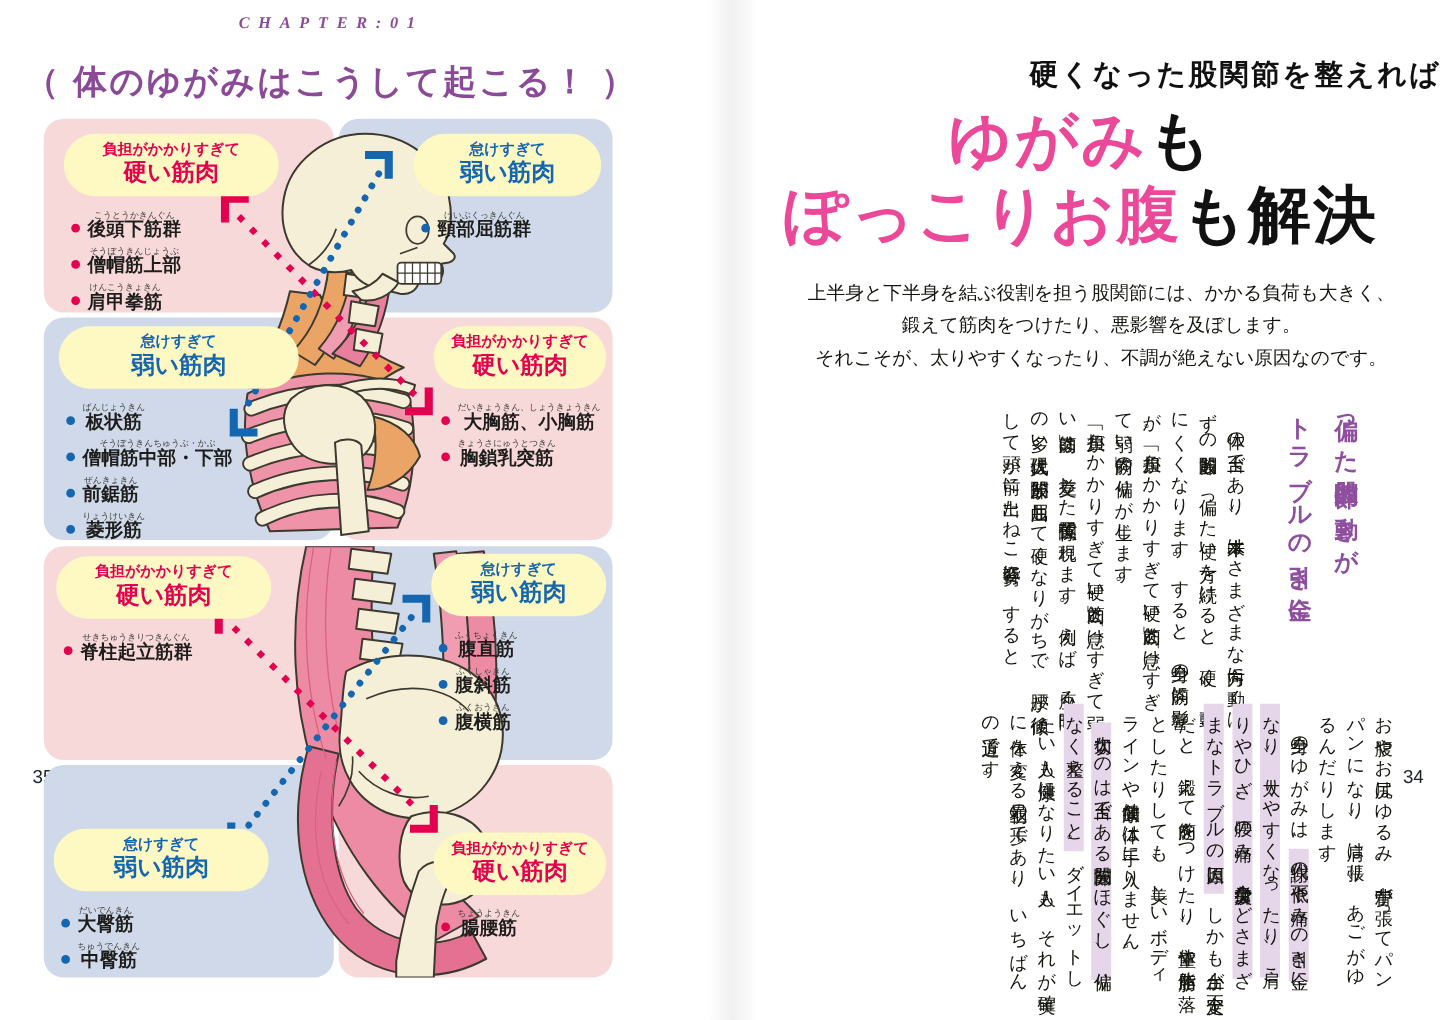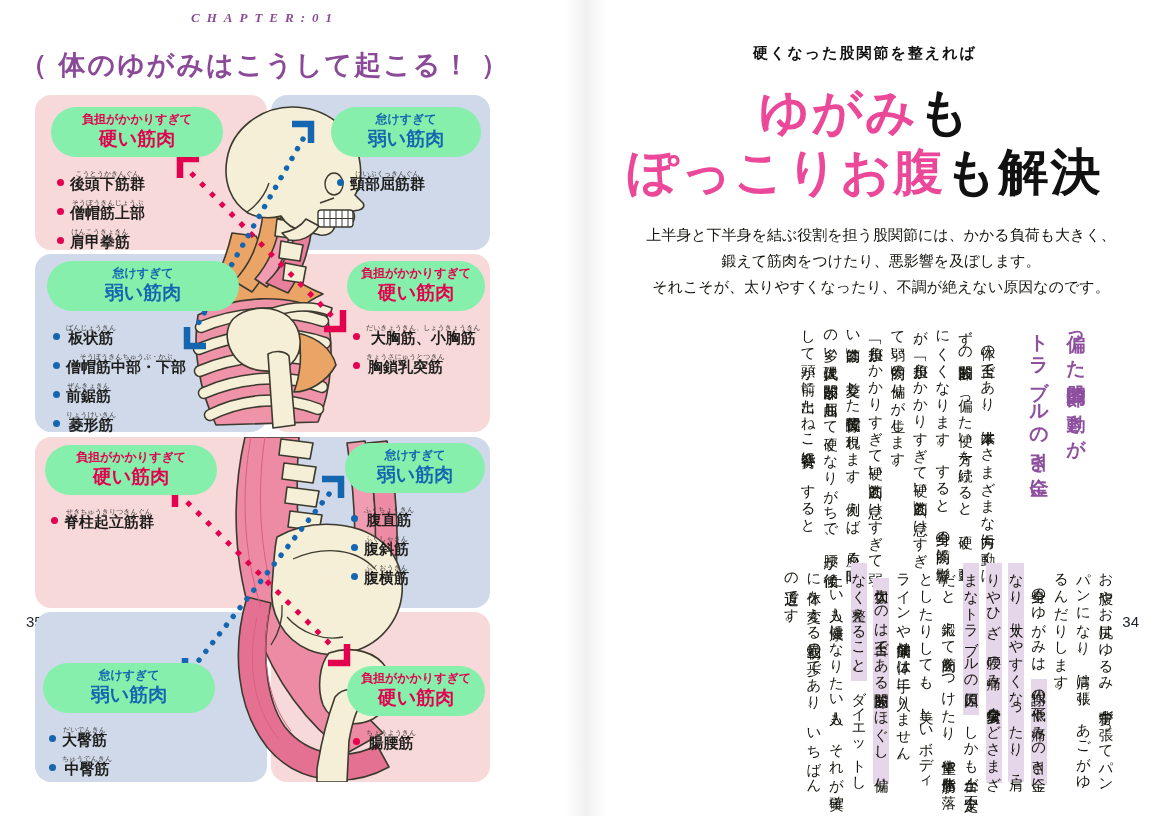--- a/index.html
+++ b/index.html
@@ -41,42 +41,42 @@
   .label-box{position:absolute;z-index:3;}
   .du .lab-tl{left:16px;top:12px;width:172px;}
   .du .lab-tr{left:296px;top:12px;width:150px;}
   .du .lab-bl{left:12px;top:166px;width:192px;}
   .du .lab-br{left:312px;top:166px;width:138px;}
   .dl .lab-tl{left:10px;top:8px;width:172px;}
   .dl .lab-tr{left:310px;top:6px;width:140px;}
   .dl .lab-bl{left:8px;top:226px;width:172px;}
   .dl .lab-br{left:312px;top:229px;width:138px;}
 
-  .pill{background:#86efac;border-radius:26px;padding:5px 8px 6px;text-align:center;}
+  .pill{background:#fef9c3;border-radius:26px;padding:5px 8px 6px;text-align:center;}
   .pill span{display:block;font-weight:700;line-height:1.25;}
   .pill-l1{font-size:12px;}
   .pill-l2{font-size:19px;}
   .hard .pill-l1,.hard .pill-l2{color:#e3004f;}
   .weak .pill-l1,.weak .pill-l2{color:#1566b0;}
 
   .muscle-list{list-style:none;margin:10px 0 0 4px;padding:0;}
   .muscle-list li{display:flex;align-items:flex-end;margin-bottom:5px;height:24px;}
   .dot{width:7px;height:7px;border-radius:50%;margin:0 6px 5px 2px;flex:0 0 7px;}
   .hard .dot{background:#e3004f;}
   .weak .dot{background:#1566b0;}
   .muscle-list ruby{font-size:15px;font-weight:600;color:#1d1d1b;ruby-align:center;line-height:1;}
   .muscle-list rt{font-size:7px;font-weight:400;color:#3c3c3a;letter-spacing:0;}
 
   .pn{position:absolute;bottom:14px;font-weight:400;font-size:15px;color:#20262e;}
   .pn-left{left:26px;}
   .pn-right{right:14px;}
 
   
-  .kicker{position:absolute;top:44px;left:0;width:100%;text-align:center;
-    font-weight:700;font-size:15px;letter-spacing:2px;color:#111;}
+  .kicker{position:absolute;top:44px;left:0;width:100%;text-align:right;
+    font-weight:700;font-size:23px;letter-spacing:2px;color:#111;}
   .big-title{position:absolute;top:82px;left:0;width:100%;text-align:center;
     font-family:"Liberation Serif","DejaVu Serif",serif;font-weight:700;
     font-size:50px;line-height:60px;letter-spacing:2px;color:#111;}
   .big-title .accent{color:#ec4899;}
   .lead{position:absolute;top:222px;left:16px;width:100%;text-align:center;
     font-family:"Liberation Serif","DejaVu Serif",serif;
     font-size:15px;line-height:26px;color:#15150f;}
 
   .v-block{position:absolute;right:36px;
     writing-mode:vertical-rl;-webkit-writing-mode:vertical-rl;

